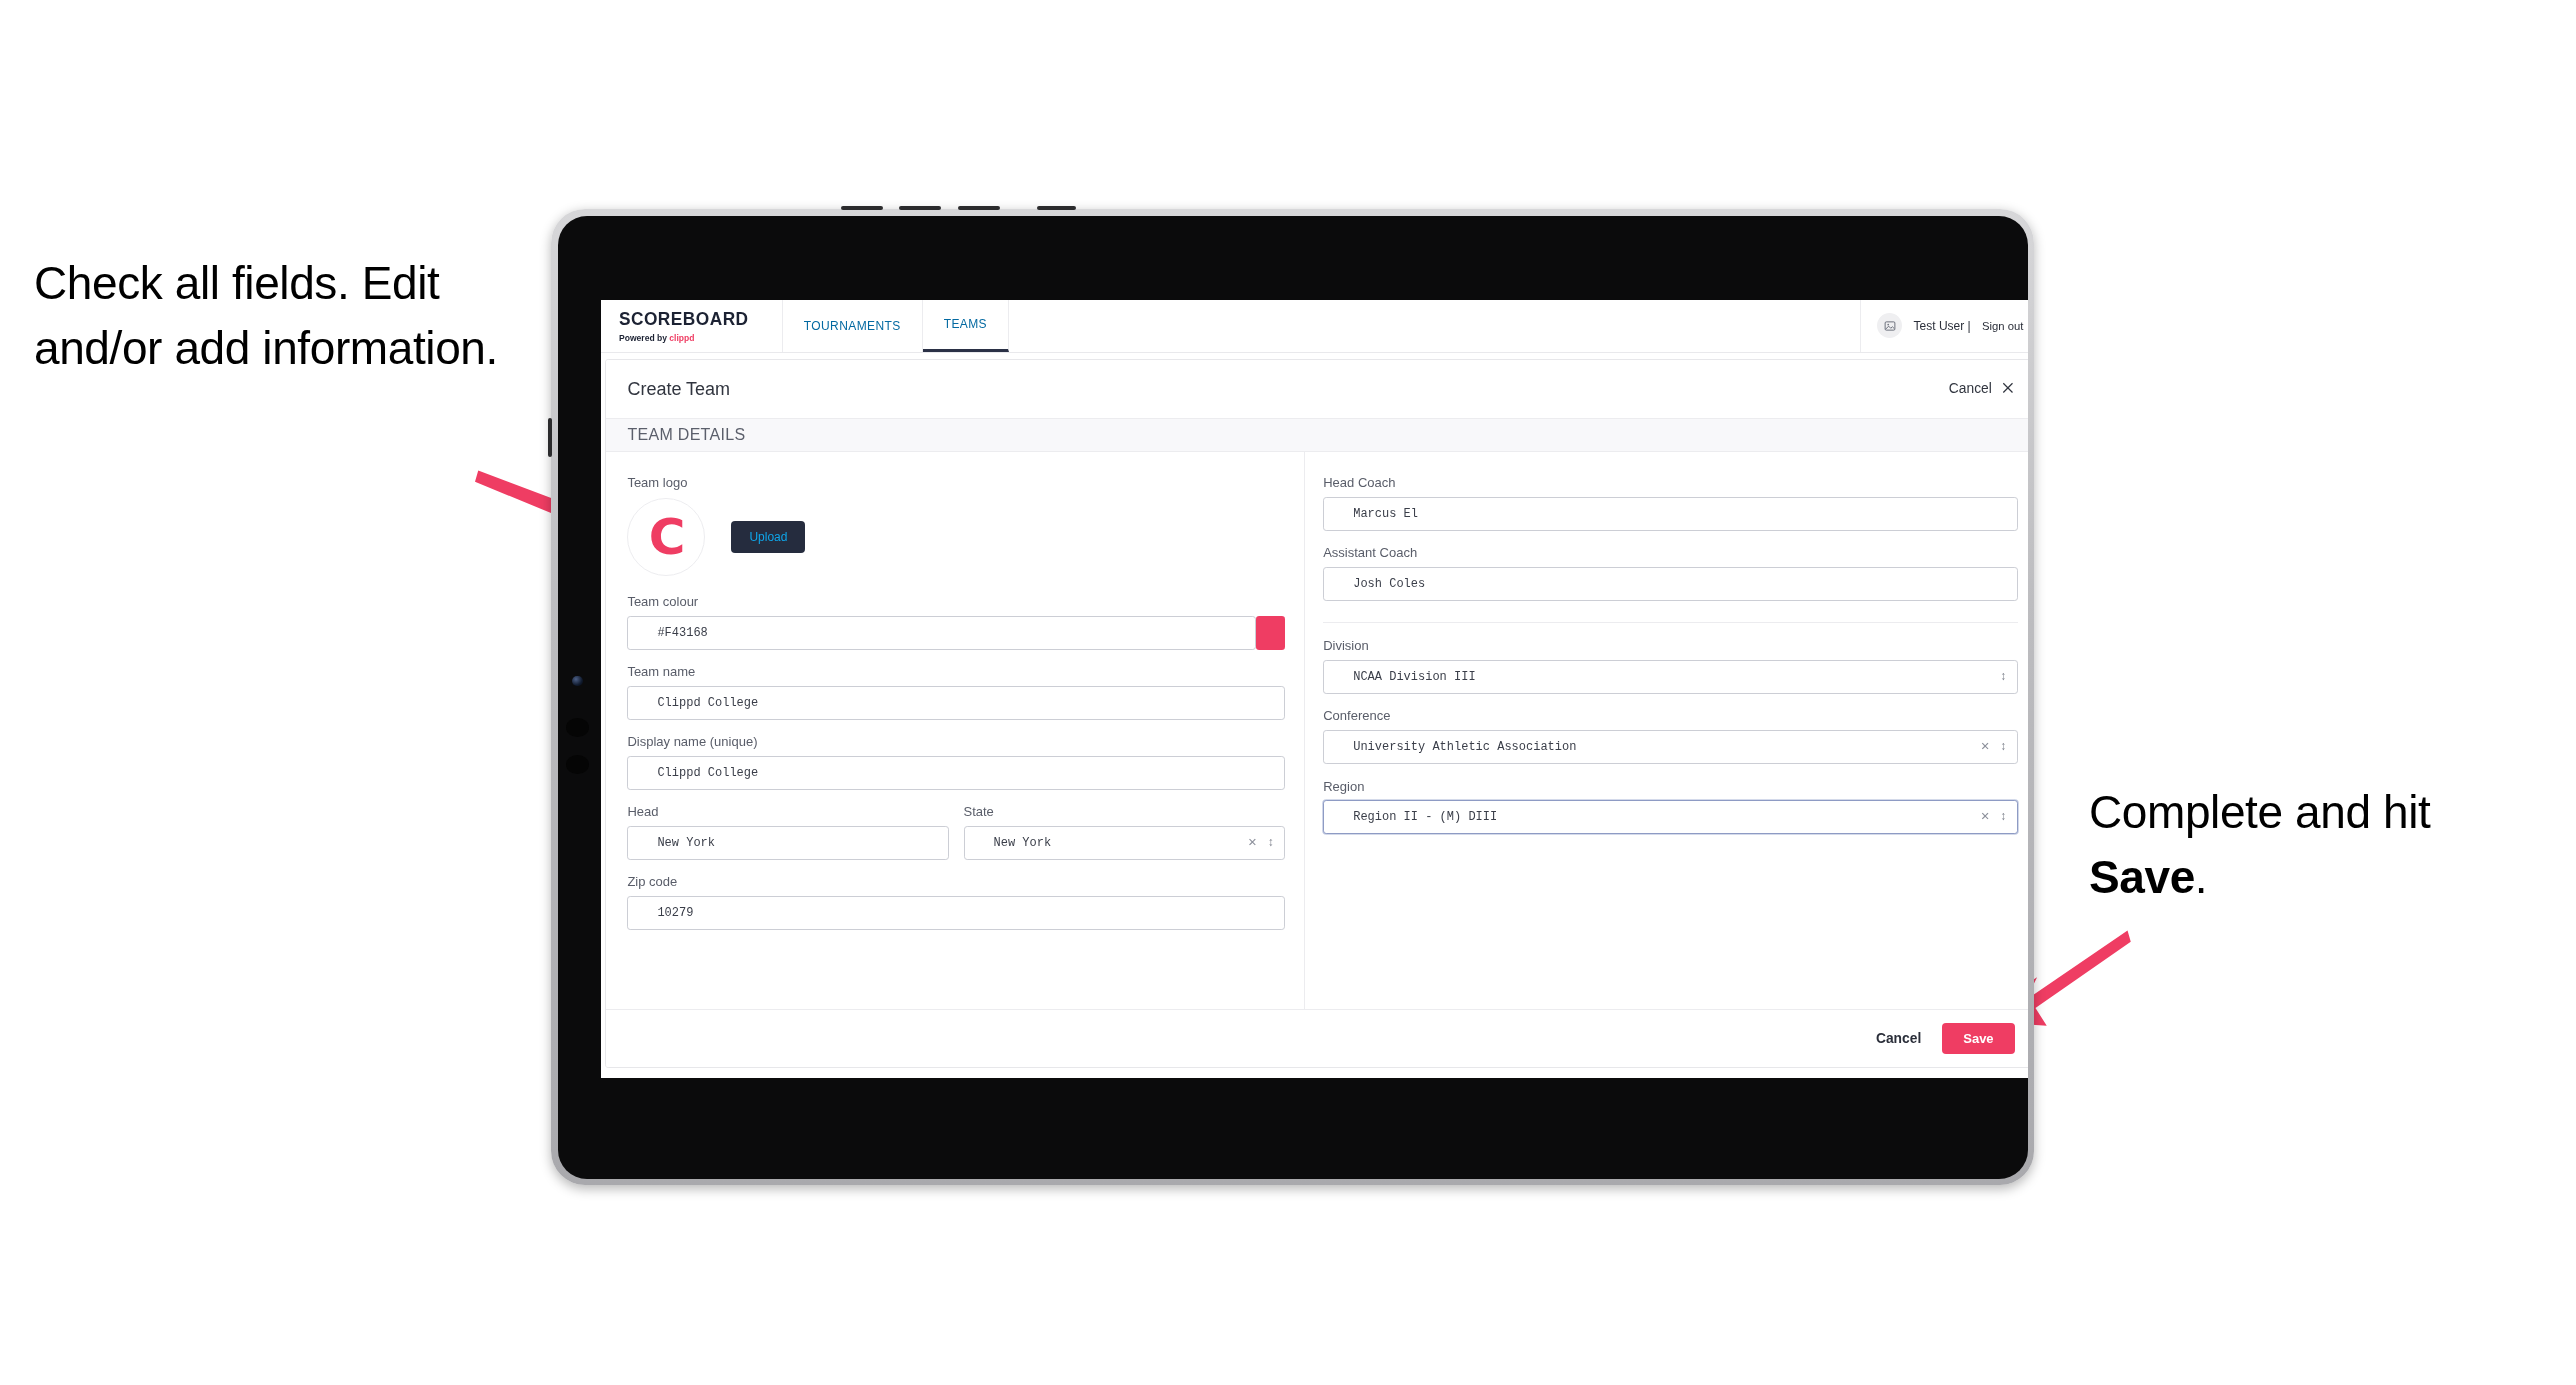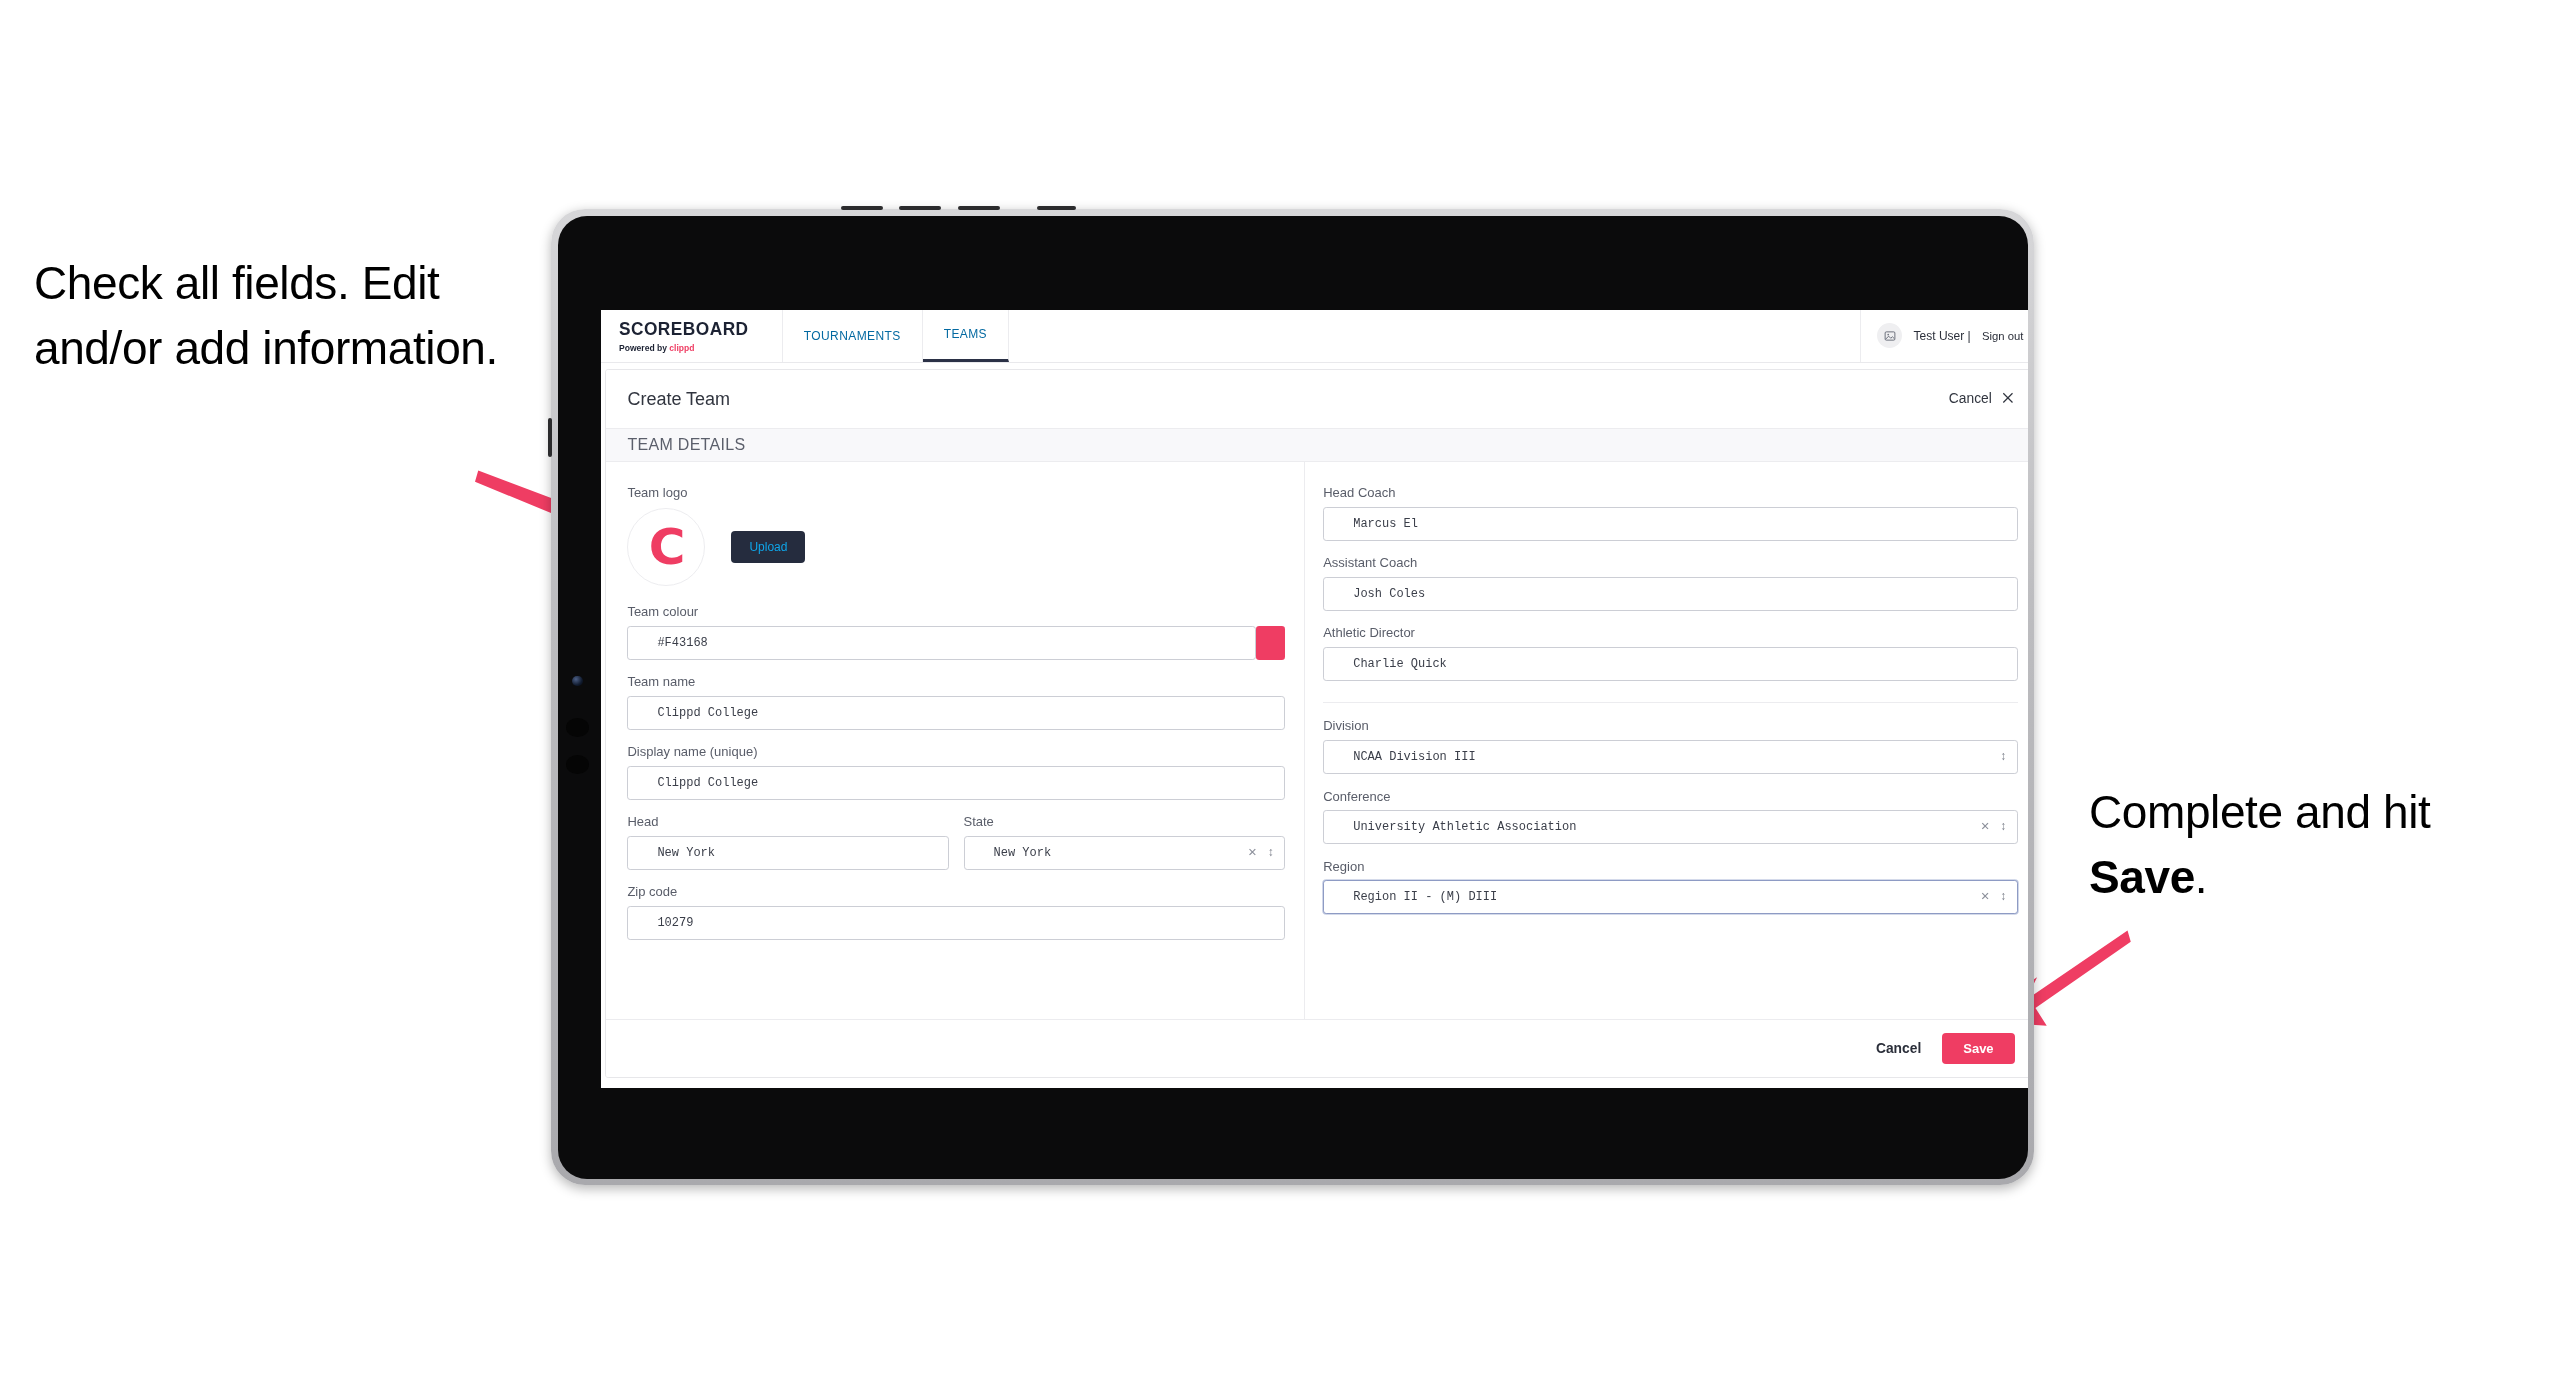--- a/index.html
+++ b/index.html
@@ -55,21 +55,21 @@
   .bezel-speaker {
     position: absolute;
     height: 4px;
     background: #2b2b2d;
     border-radius: 2.4px;
   }
 
   
   #app {
     position: absolute;
-    left: 43px; top: 94px;
+    left: 43px; top: 84px;
     width: 1444px;            
     height: 778px;
     background: #ffffff;
     font-size: 0;
   }
 
   
   #topnav {
     position: relative;
     height: 53px;
@@ -394,24 +394,20 @@
             <div class="grp">
               <span class="lbl">Head Coach</span>
               <div class="fld">Marcus El</div>
             </div>
 
             <div class="grp">
               <span class="lbl">Assistant Coach</span>
               <div class="fld">Josh Coles</div>
             </div>
 
-            <div class="grp">
-              <span class="lbl">Athletic Director</span>
-              <div class="fld">Charlie Quick</div>
-            </div>
 
             <div id="right-rule"></div>
 
 
             <div class="grp">
               <span class="lbl">Division</span>
               <div class="fld">
                 <span>NCAA Division III</span>
                 <span class="sel-icons">
                   <span class="spin-glyph">↕</span>

